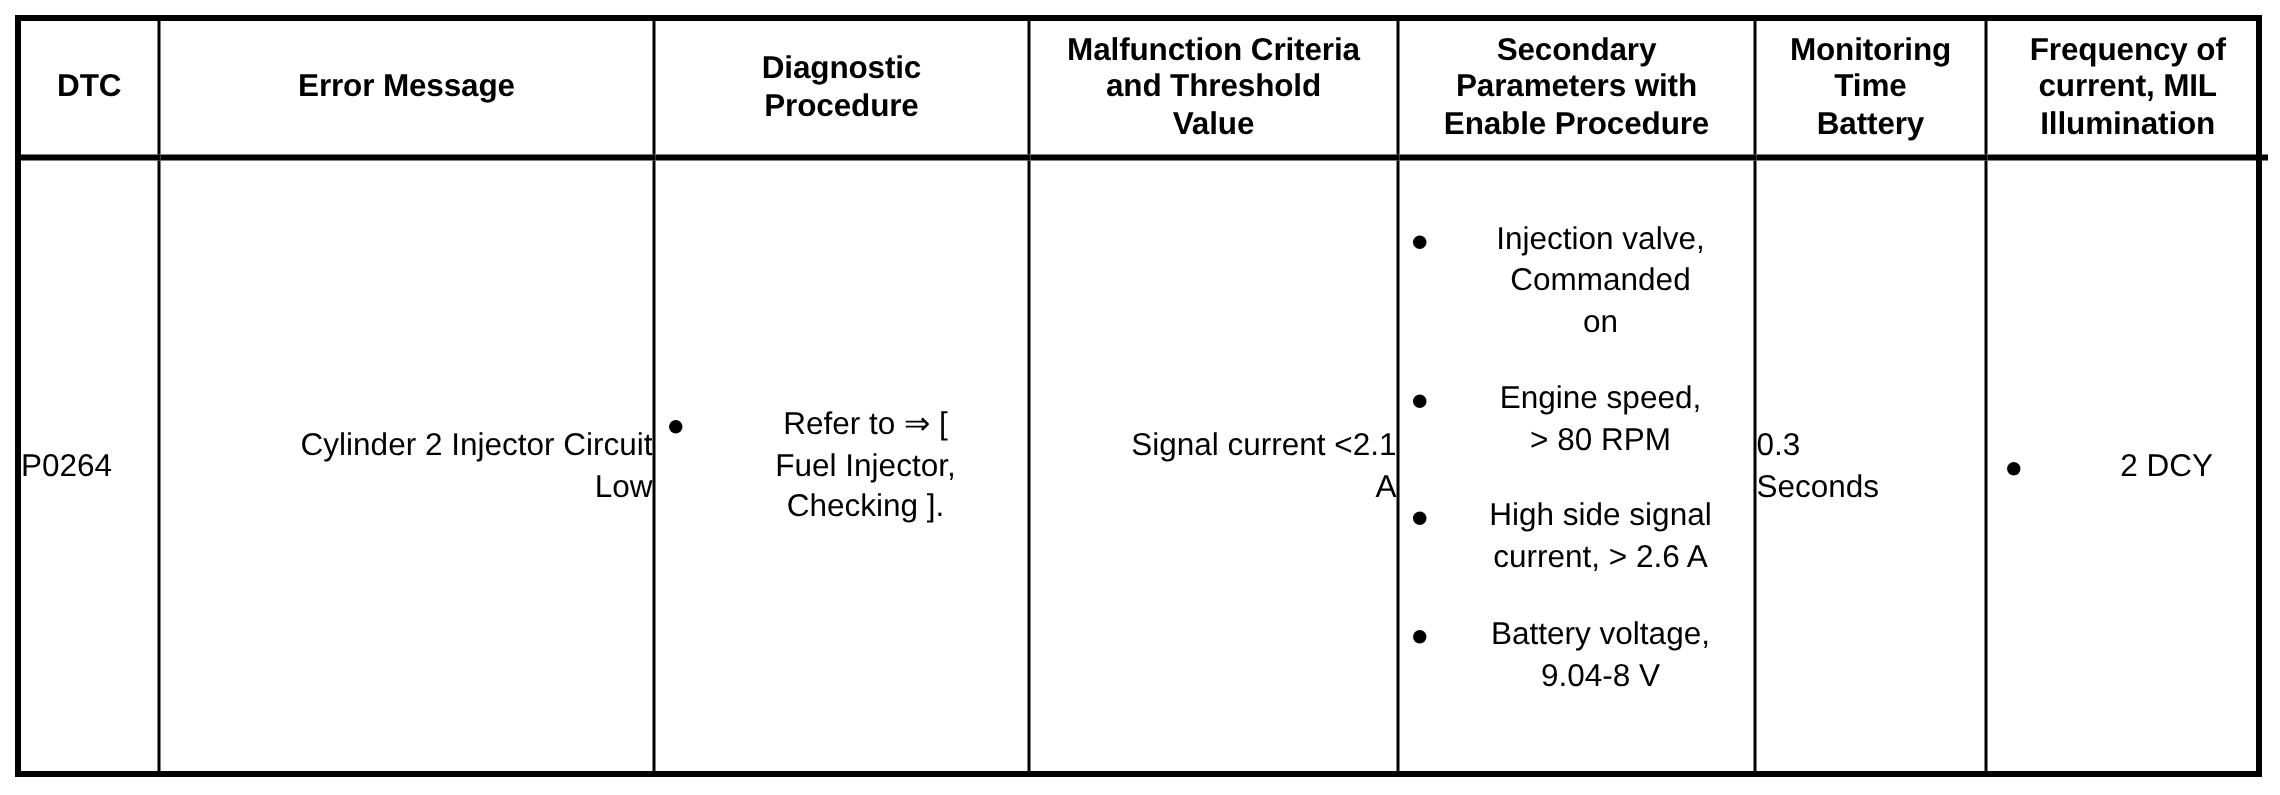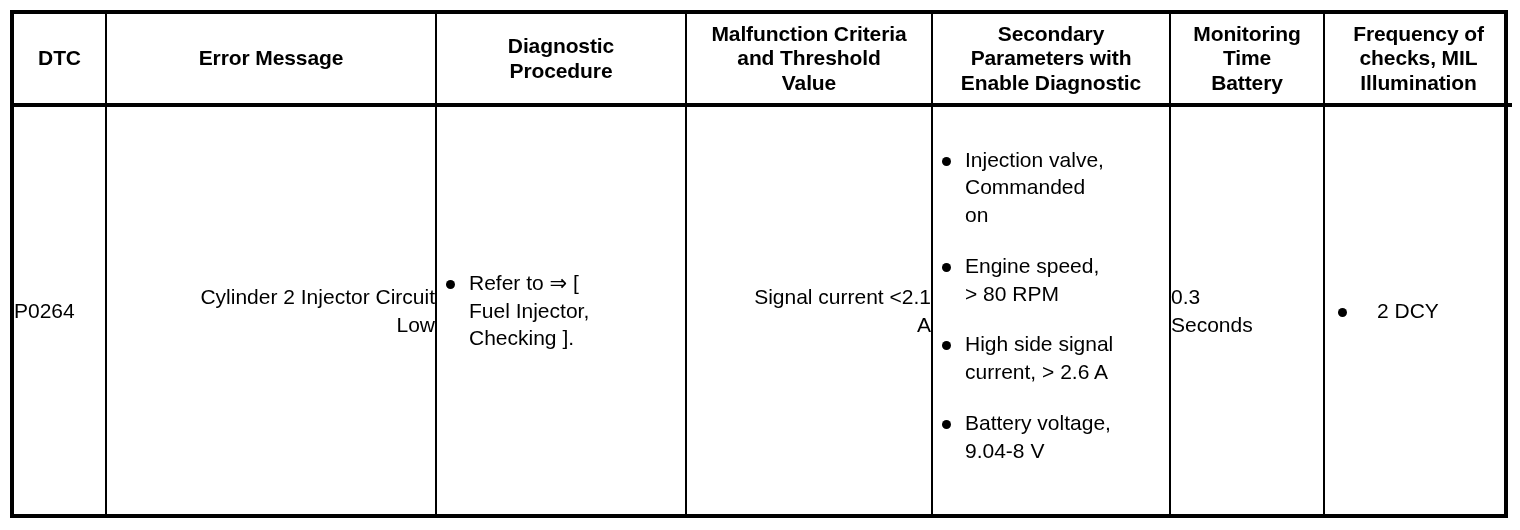--- a/index.html
+++ b/index.html
@@ -72,20 +72,21 @@
   
   ul.bullets {
     list-style: none;
     margin: 0;
     padding: 0;
   }
   ul.bullets > li {
     position: relative;
     padding-left: 32px;
     margin: 0 0 20px 0;
+    text-align: center;
   }
   ul.bullets > li:last-child { margin-bottom: 0; }
   ul.bullets > li .bullet-dot {
     position: absolute;
     left: 9px;
     top: 11px;
     width: 9px;
     height: 9px;
     background: #000000;
     border-radius: 50%;
@@ -129,30 +130,30 @@
           <span class="hdr-line">Procedure</span>
         </th>
         <th>
           <span class="hdr-line">Malfunction Criteria</span>
           <span class="hdr-line">and Threshold</span>
           <span class="hdr-line">Value</span>
         </th>
         <th>
           <span class="hdr-line">Secondary</span>
           <span class="hdr-line">Parameters with</span>
-          <span class="hdr-line">Enable Diagnostic</span>
+          <span class="hdr-line">Enable Procedure</span>
         </th>
         <th>
           <span class="hdr-line">Monitoring</span>
           <span class="hdr-line">Time</span>
           <span class="hdr-line">Battery</span>
         </th>
         <th>
           <span class="hdr-line">Frequency of</span>
-          <span class="hdr-line">checks, MIL</span>
+          <span class="hdr-line">current, MIL</span>
           <span class="hdr-line">Illumination</span>
         </th>
       </tr>
     </thead>
     <tbody>
       <tr>
 
         <td class="cell-pad-sm">
           <span class="txt">P0264</span>
         </td>

